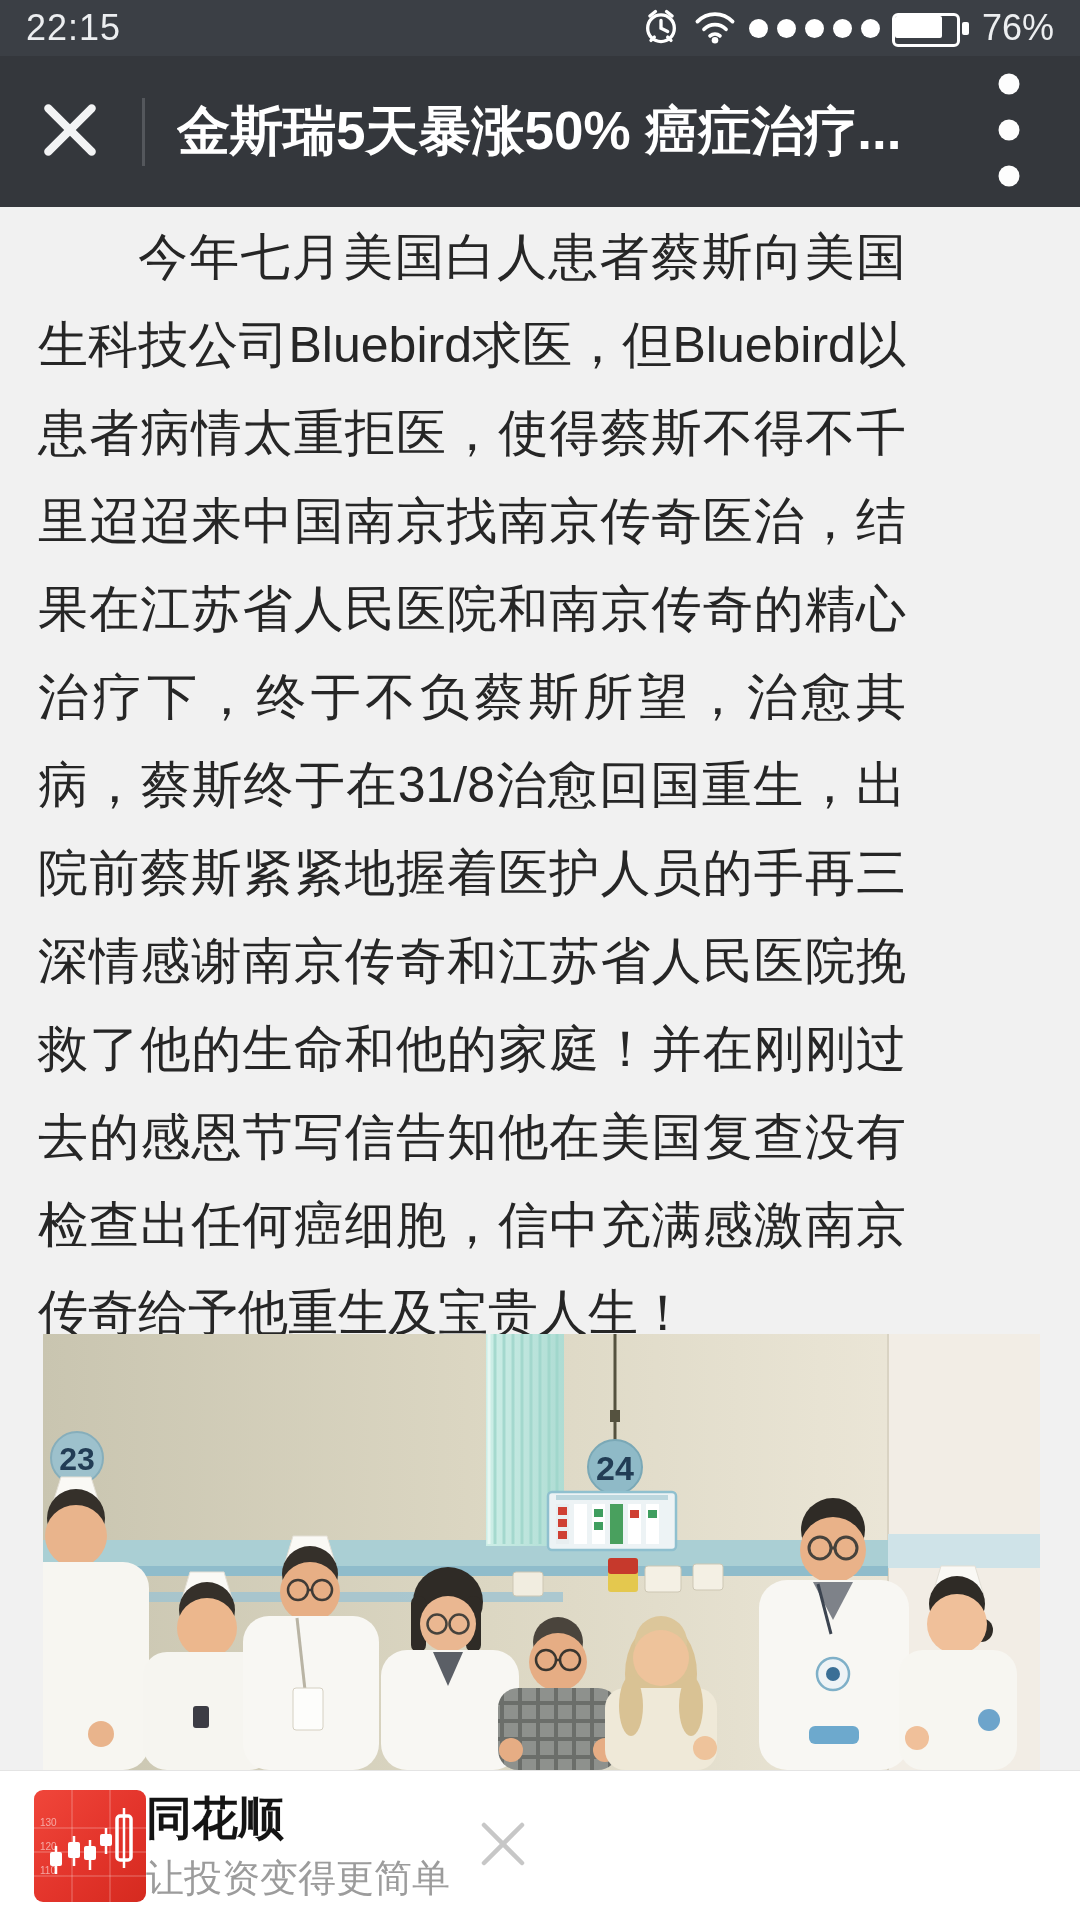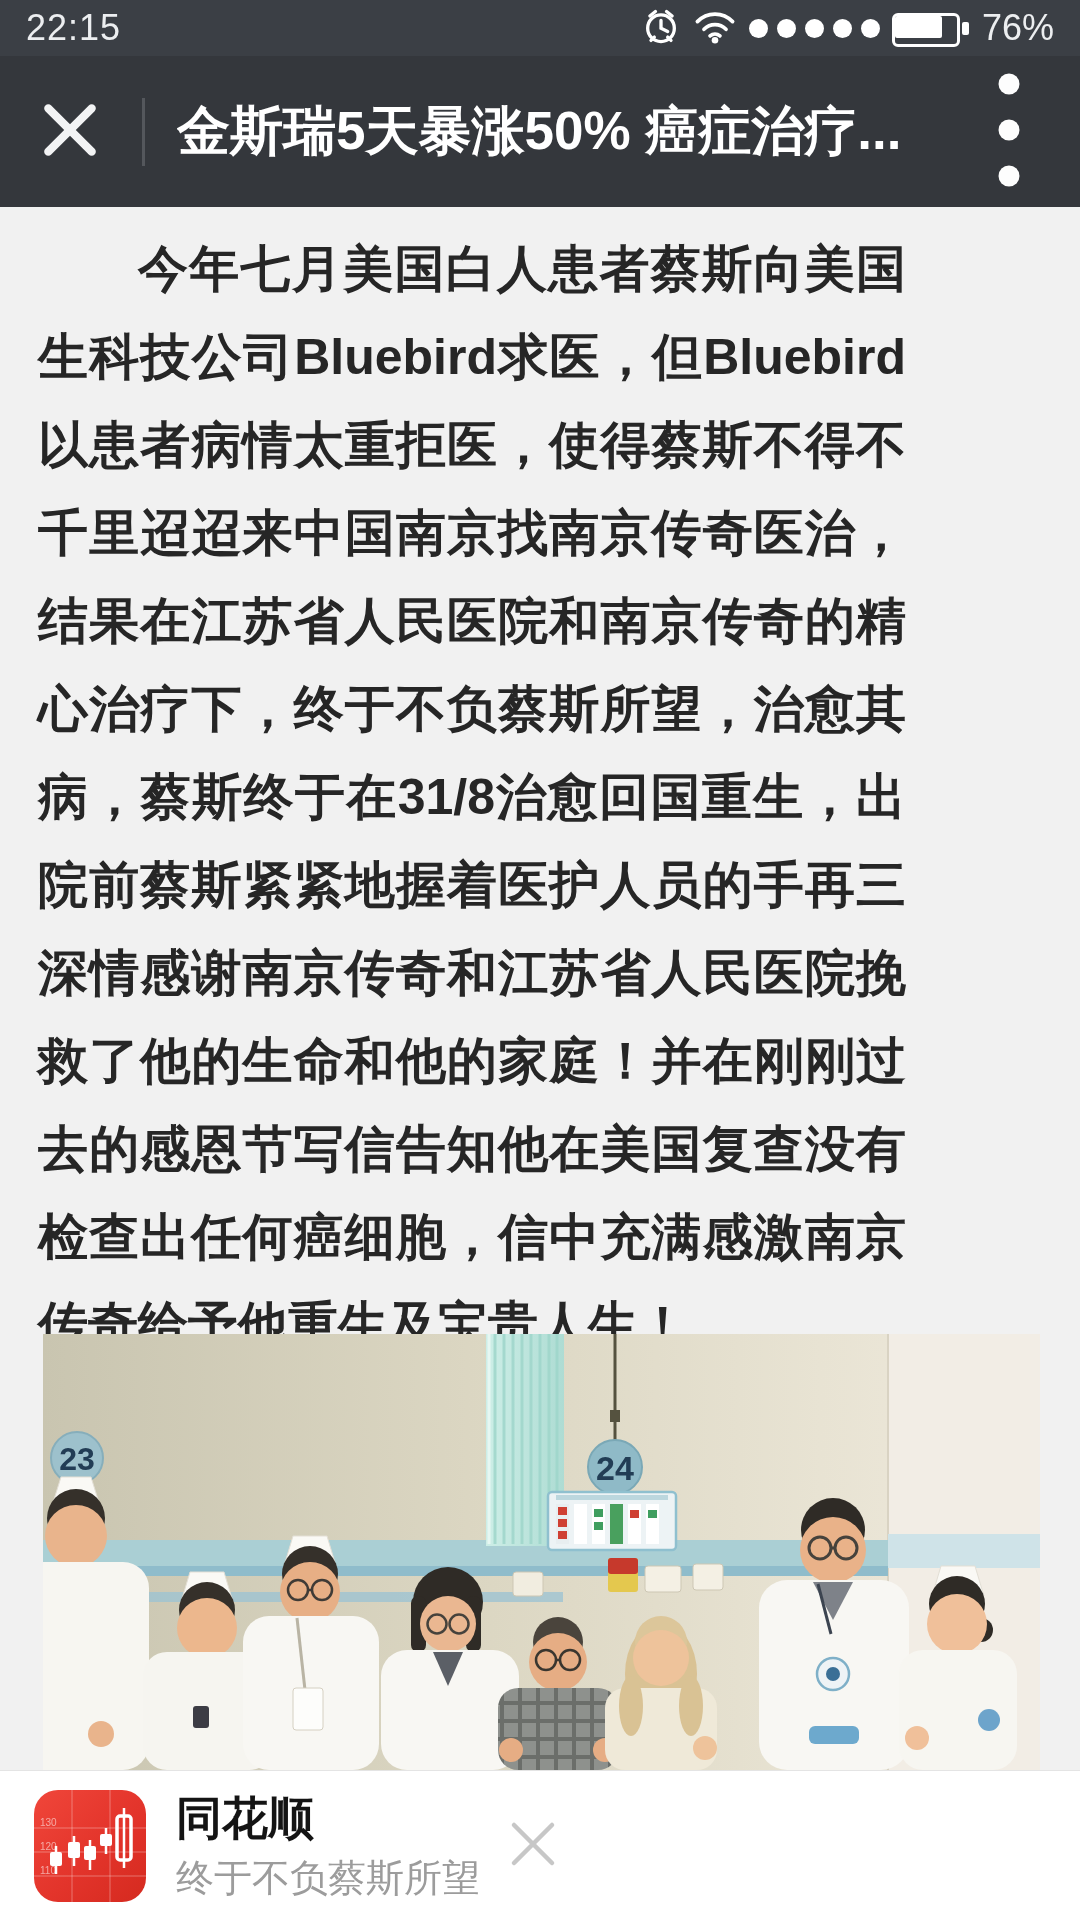--- a/index.html
+++ b/index.html
@@ -29,40 +29,40 @@
     background:#34373c;display:flex;align-items:center;box-sizing:border-box;
   }
   .nav-close{margin-left:38px;width:64px;height:64px;display:flex;align-items:center;justify-content:center;}
   .nav-divider{width:3px;height:68px;background:#54575c;margin-left:40px;}
   .nav-title{
     margin-left:32px;color:#ffffff;font-size:53px;font-weight:bold;
     white-space:nowrap;overflow:hidden;max-width:790px;
   }
   .nav-kebab{margin-left:auto;margin-right:58px;width:26px;height:124px;display:flex;align-items:center;}
   
-  .article{position:absolute;top:207px;left:0;width:944px;box-sizing:border-box;padding:18px 38px 0 38px;font-weight:bold;}
+  .article{position:absolute;top:207px;left:0;width:944px;box-sizing:border-box;padding:6px 38px 0 38px;}
   .article p{
     margin:0;font-size:50px;line-height:88px;color:#262626;
     text-align:justify;text-indent:2em;word-break:break-all;
   }
   
   .photo{position:absolute;left:43px;top:1334px;width:997px;height:436px;margin:0;}
   .photo svg{display:block;}
   
   .ad-banner{
     position:absolute;left:0;top:1770px;width:1080px;height:150px;background:#ffffff;
     border-top:1px solid #e4e4e4;box-sizing:border-box;
     display:flex;align-items:center;padding:0 34px;
   }
   .app-icon{
-    width:112px;height:112px;border-radius:24px;flex:0 0 auto;
+    width:112px;height:112px;border-radius:9px;flex:0 0 auto;
     background:linear-gradient(135deg,#f0463a 0%,#e3342b 55%,#d52a1f 100%);
     display:flex;align-items:center;justify-content:center;
   }
-  .ad-text{margin-left:30px;display:flex;flex-direction:column;justify-content:space-between;}
+  .ad-text{display:flex;flex-direction:column;justify-content:space-between;}
   .app-name{font-size:46px;font-weight:bold;color:#141414;line-height:52px;}
   .app-tagline{font-size:38px;color:#9c9c9c;margin-top:12px;line-height:44px;}
   .download-btn{
     margin-left:auto;width:266px;height:94px;border:none;cursor:pointer;
     background:#e3342b;border-radius:14px;color:#ffffff;font-size:46px;letter-spacing:4px;
     display:flex;align-items:center;justify-content:center;
     font-family:"Liberation Sans","DejaVu Sans",sans-serif;
   }
   .ad-close{margin-left:26px;width:54px;height:54px;display:flex;align-items:center;justify-content:center;}
 </style>
@@ -335,21 +335,21 @@
         <rect x="16" y="62" width="12" height="14" rx="2"></rect>
         <rect x="34" y="52" width="12" height="16" rx="2"></rect>
         <rect x="50" y="56" width="12" height="14" rx="2"></rect>
         <rect x="66" y="44" width="12" height="12" rx="2"></rect>
       </g>
       <rect x="83" y="26" width="14" height="44" rx="3" fill="none" stroke="#ffffff" stroke-width="3.5"></rect>
     </svg>
   </div>
   <div class="ad-text">
     <div class="app-name">同花顺</div>
-    <div class="app-tagline">终于不负蔡斯所望</div>
+    <div class="app-tagline">让投资变得更简单</div>
   </div>
   <div class="ad-close">
     <span>
       <svg width="54" height="54" viewBox="0 0 54 54">
         <g stroke="#c7c7c7" stroke-width="4.5" stroke-linecap="round">
           <line x1="8" y1="8" x2="46" y2="46"></line>
           <line x1="46" y1="8" x2="8" y2="46"></line>
         </g>
       </svg>
     </span>

